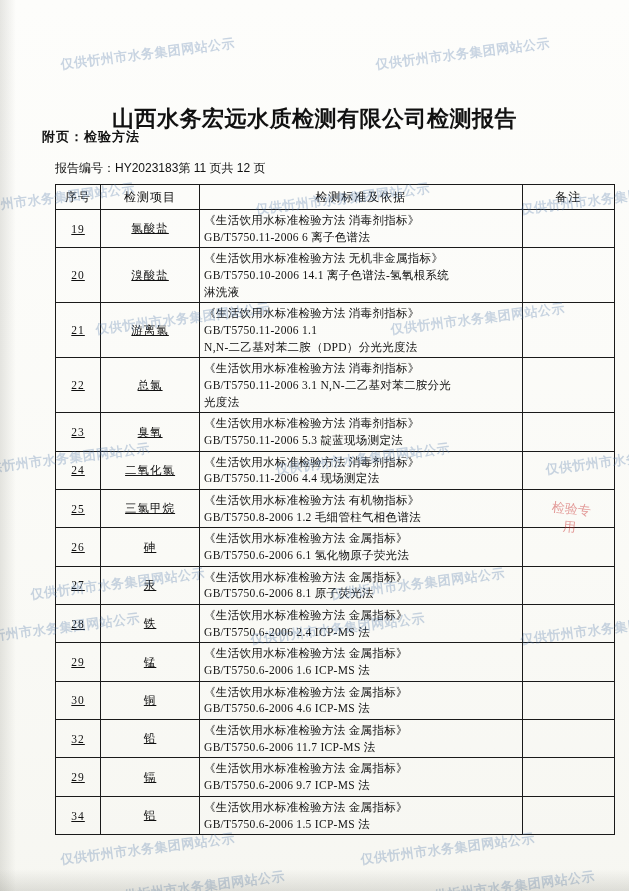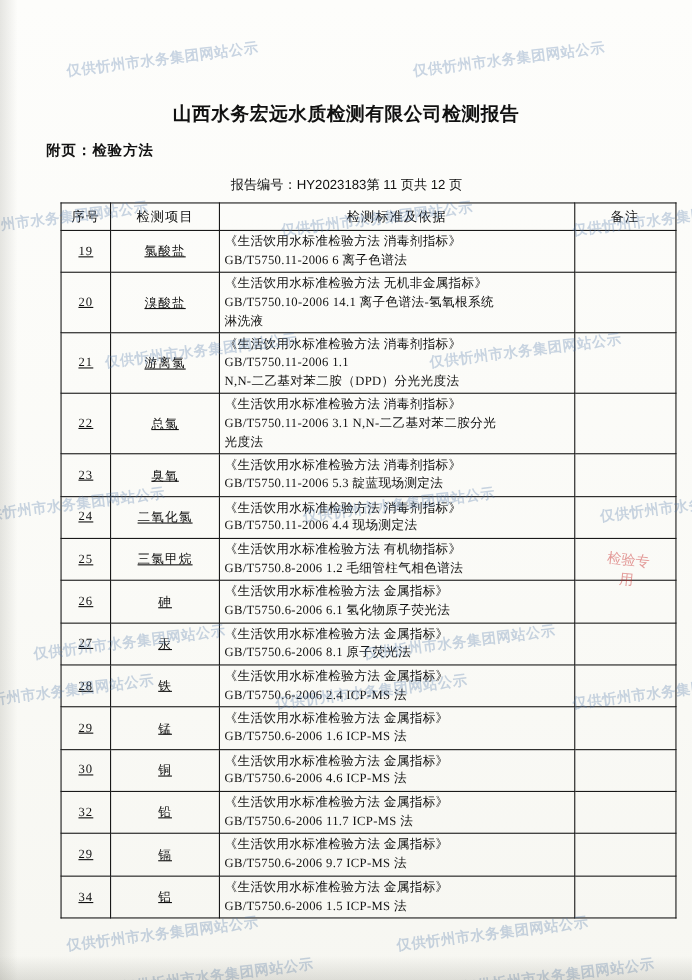--- a/index.html
+++ b/index.html
@@ -40,25 +40,25 @@
     color: rgba(80, 120, 170, 0.30);
     font-family: "Liberation Sans", sans-serif;
     font-size: 13px;
     font-weight: bold;
     white-space: nowrap;
     transform: rotate(-7deg);
     letter-spacing: 0.5px;
   }
   .title {
     position: absolute;
-    top: 92px;
+    top: 104px;
     left: 0;
     width: 629px;
     text-align: center;
-    font-size: 17px;
+    font-size: 22px;
     font-weight: bold;
     font-family: "Liberation Sans", sans-serif;
     letter-spacing: 0.5px;
     z-index: 3;
   }
   .subtitle {
     position: absolute;
     top: 128px;
     left: 42px;
     font-size: 13px;
@@ -66,21 +66,21 @@
     font-family: "Liberation Sans", sans-serif;
     letter-spacing: 1px;
     z-index: 3;
   }
   .meta-row {
     position: absolute;
     top: 160px;
     left: 55px;
     width: 520px;
     display: flex;
-    justify-content: center;
+    justify-content: flex-start;
     font-size: 12px;
     font-family: "Liberation Sans", sans-serif;
     z-index: 3;
   }
   .meta-left, .meta-right { white-space: nowrap; }
 
   table.report {
     position: absolute;
     top: 184px;
     left: 55px;

